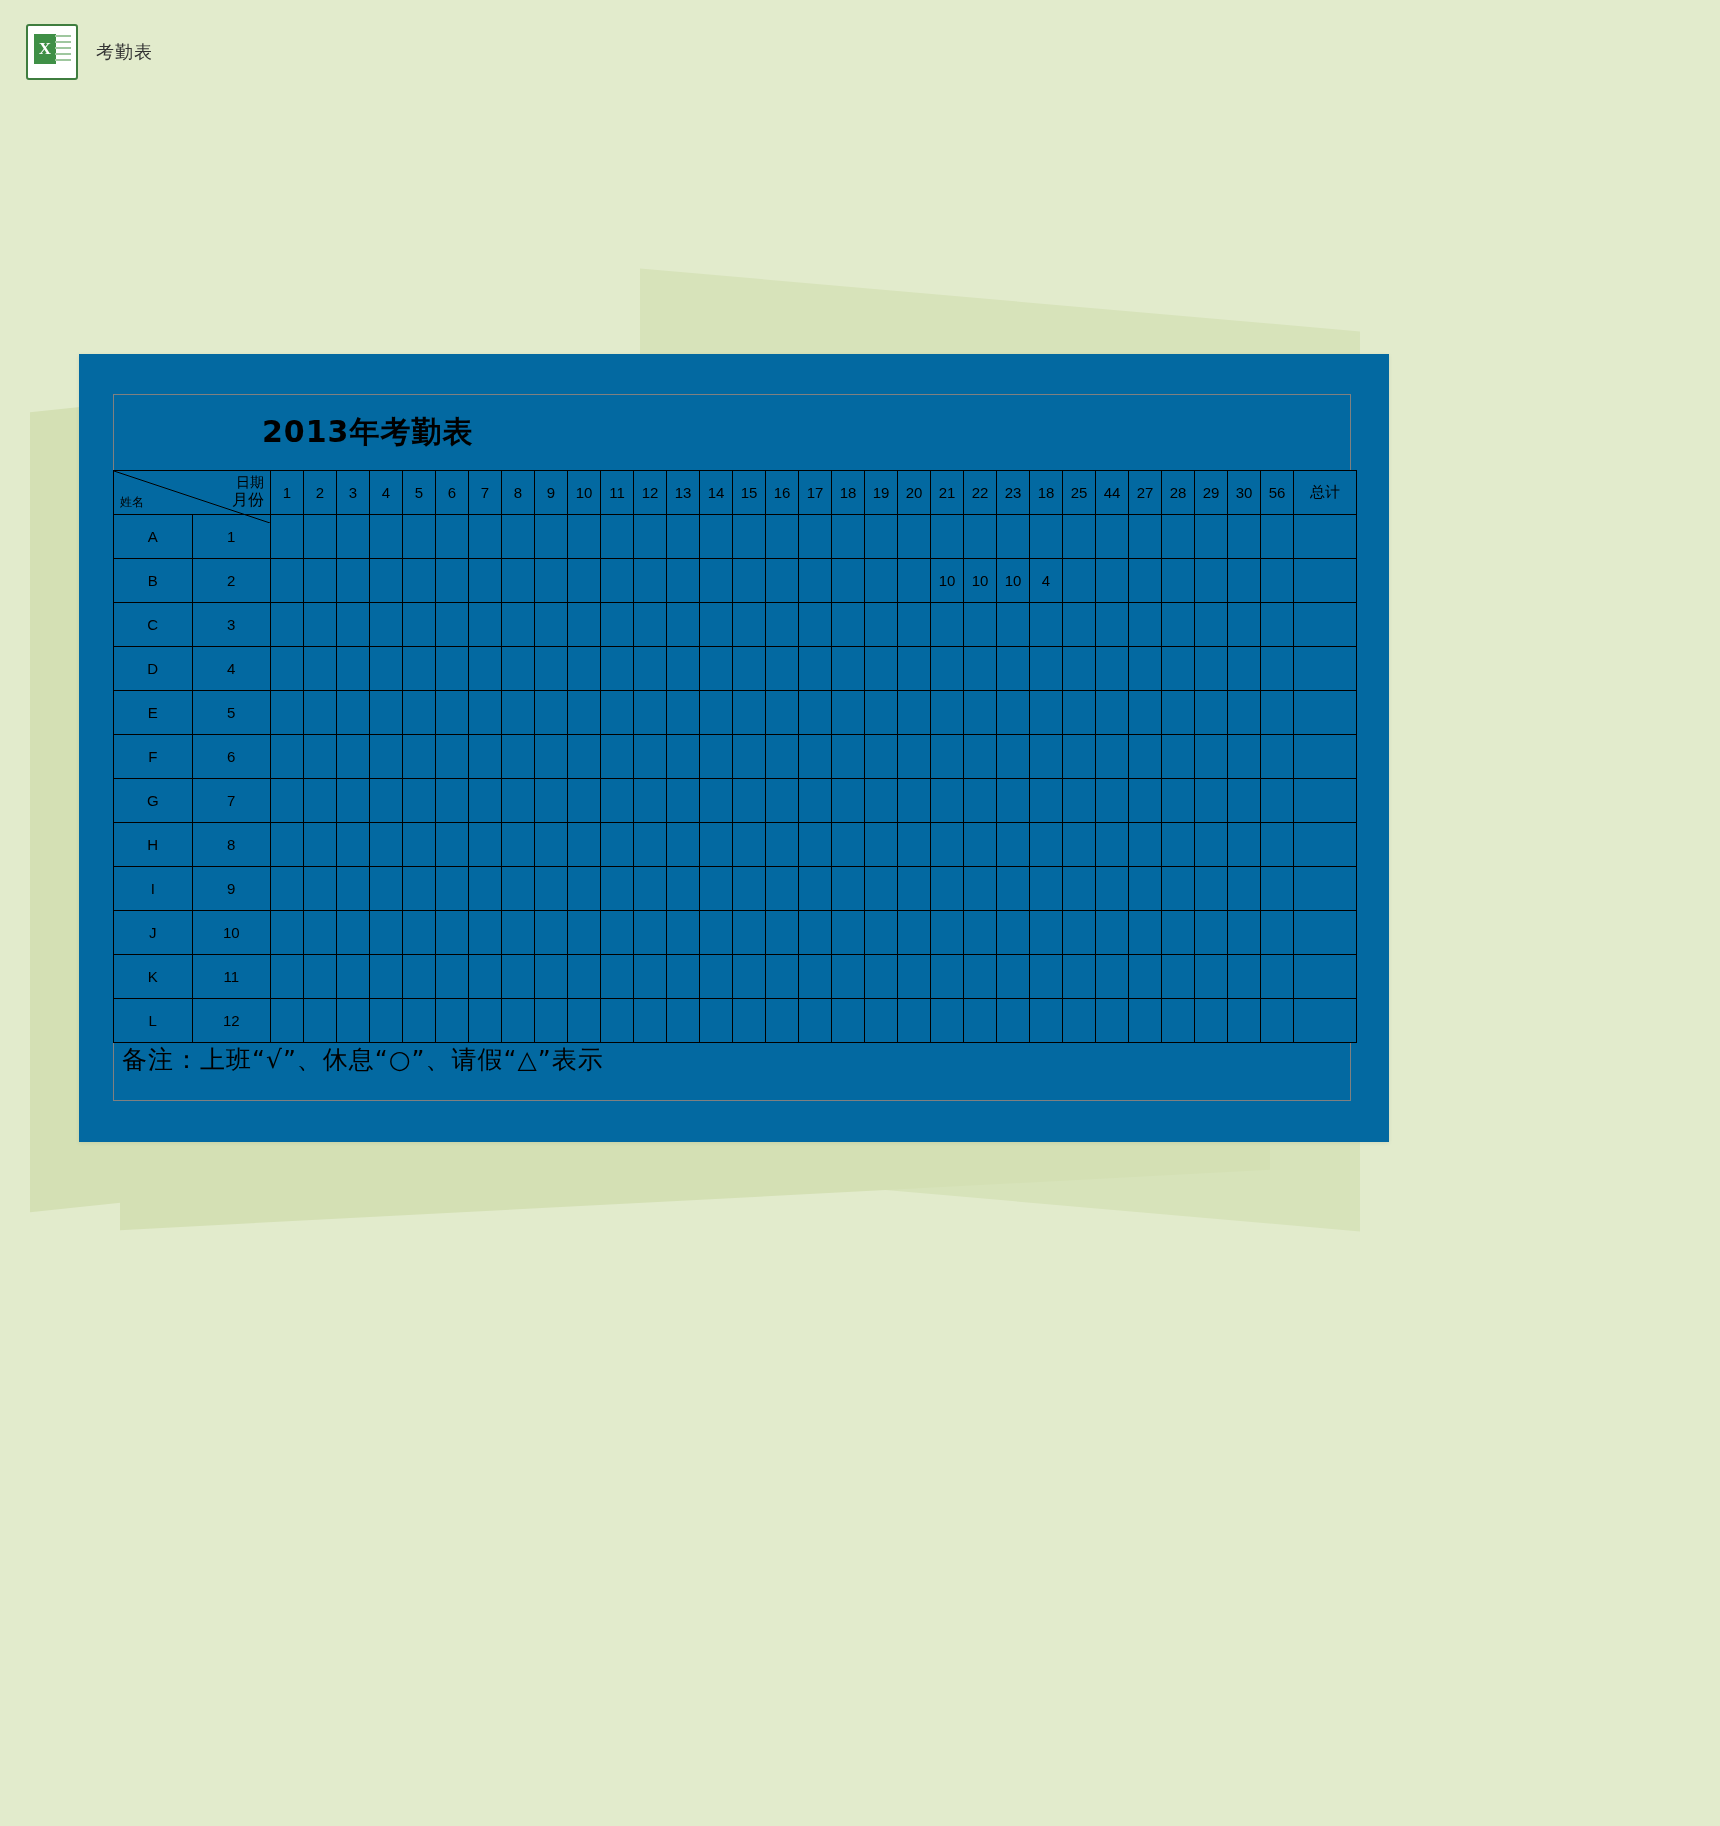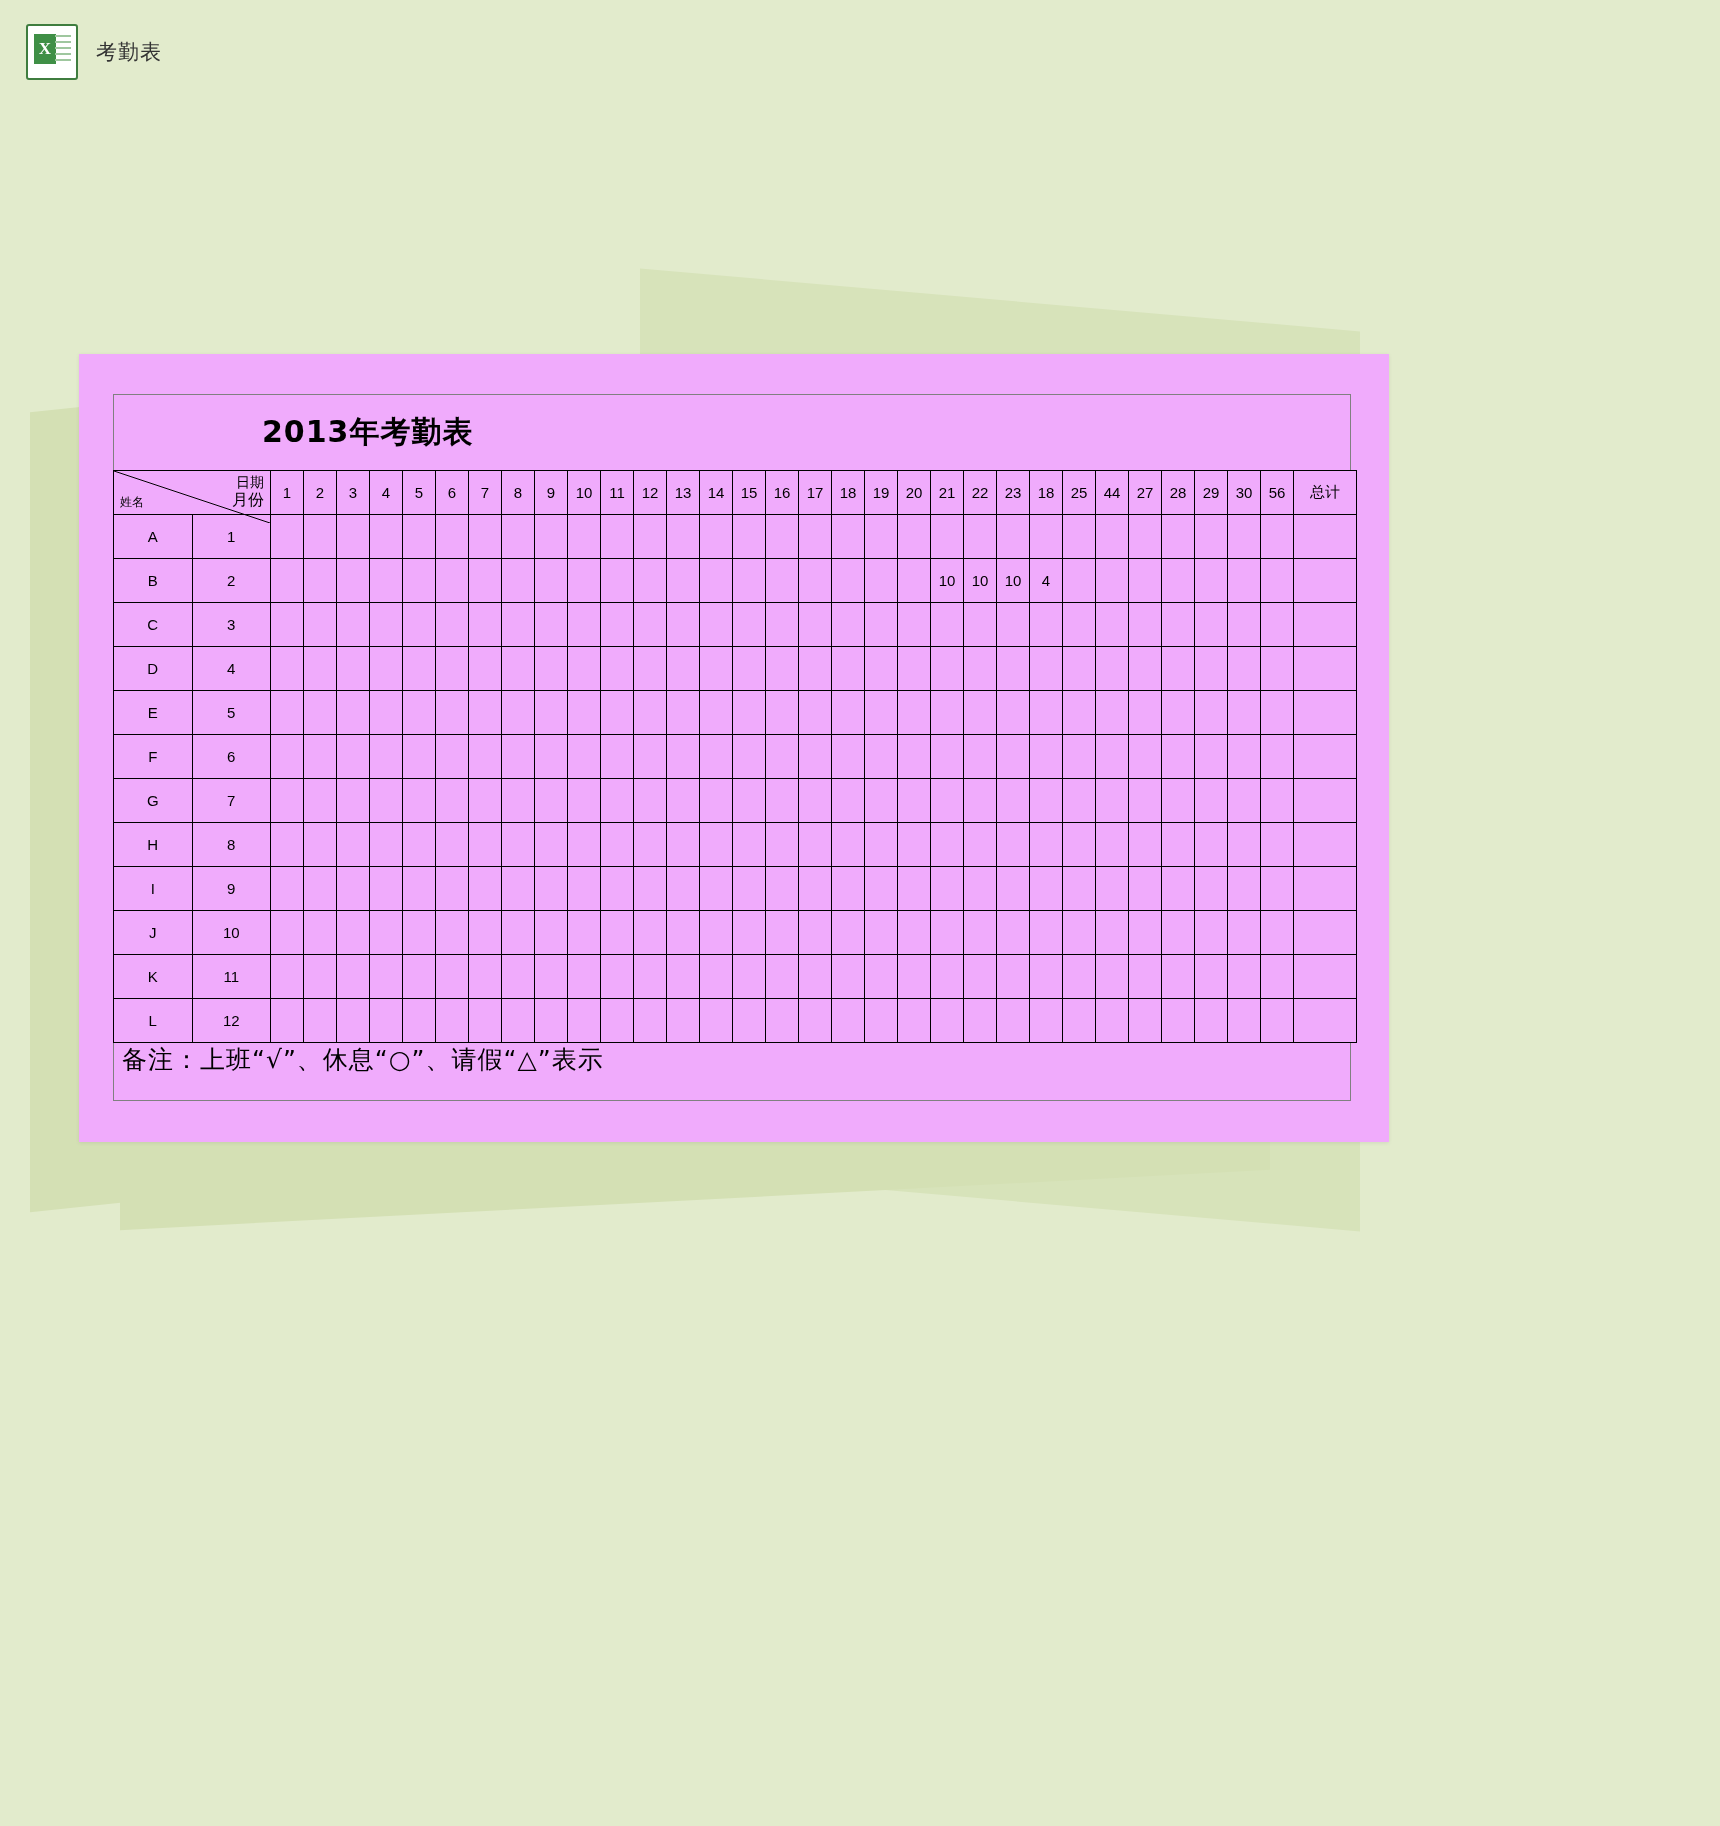--- a/index.html
+++ b/index.html
@@ -62,21 +62,21 @@
     width: 16px;
     height: 28px;
   }
   .xls-icon .lines i {
     display: block;
     height: 2px;
     background: #9fc79f;
     margin-bottom: 4px;
   }
   .doc-title {
-    font-size: 21px;
+    font-size: 18px;
     color: #333333;
     font-family: "DejaVu Sans", sans-serif;
     letter-spacing: 1px;
     text-align: right;
   }
 
   
   .deco {
     position: absolute;
     background: #d4e0b4;
@@ -105,21 +105,21 @@
     background: #d4e0b4;
   }
 
   
   .page {
     position: absolute;
     left: 79px;
     top: 354px;
     width: 1310px;
     height: 788px;
-    background: #f0abfc;
+    background: #0369a1;
     box-shadow: 0 1px 4px rgba(0,0,0,0.08);
   }
 
   .sheet {
     position: absolute;
     left: 34px;
     top: 40px;
     width: 1238px;
   }
 

